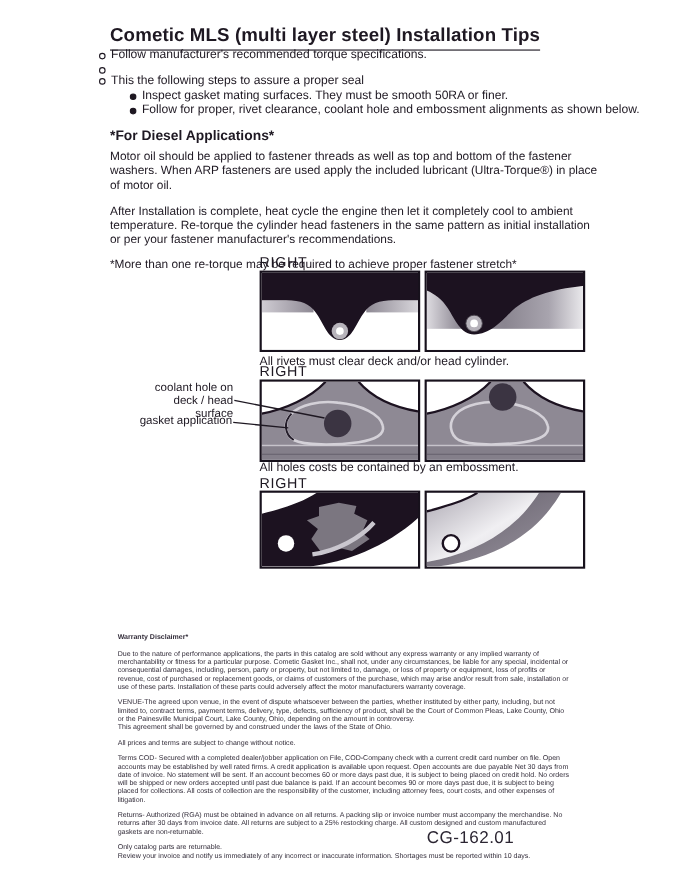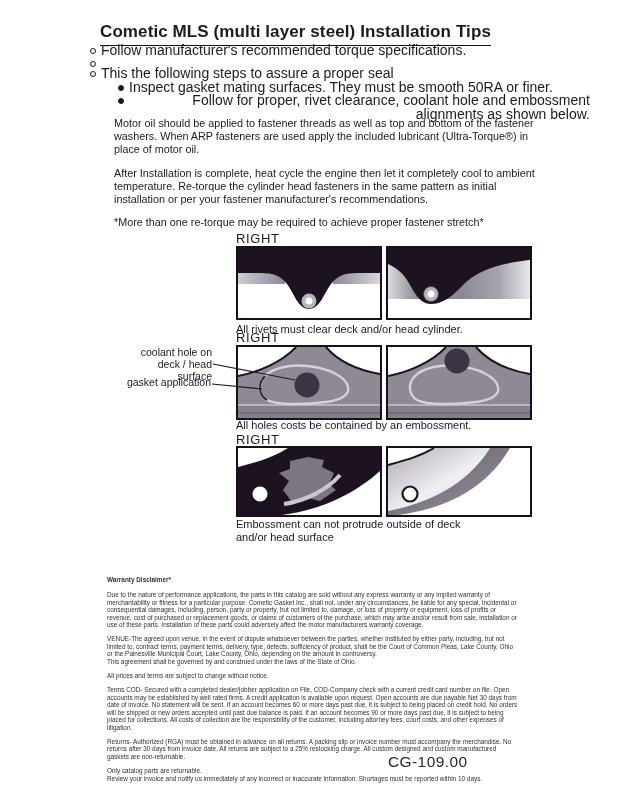--- a/index.html
+++ b/index.html
@@ -2,30 +2,30 @@
 <html><head>
 <meta charset="utf-8">
 <style>
   html,body{margin:0;padding:0;background:#fff;}
   .page{position:relative;width:618px;height:800px;background:#ffffff;overflow:hidden;
         font-family:"Liberation Sans", sans-serif;color:#1e1822;}
   
   .title{position:absolute;left:100px;top:22px;font-size:17px;font-weight:bold;
          border-bottom:1.6px solid #17111c;padding-bottom:3px;letter-spacing:.1px;}
   
-  .bullets{position:absolute;left:90px;top:44px;width:500px;font-size:14px;line-height:13.4px;text-align:right;}
+  .bullets{position:absolute;left:90px;top:44px;width:500px;font-size:11px;line-height:13.4px;}
   .brow{display:flex;align-items:flex-start;}
   .bmark{flex:0 0 auto;width:4px;height:4px;border:1px solid #1e1822;border-radius:50%;
          margin:4px 5px 0 0;}
   .bmark.filled{background:#1e1822;}
   .sub{margin-left:28px;}
   
   .diesel{position:absolute;left:100px;top:117px;width:448px;font-size:10.8px;line-height:13.2px;}
   .diesel h2{font-size:12.6px;font-weight:bold;margin:0 0 6px 0;}
-  .diesel p{margin:0 0 10px 14px;}
+  .diesel p{margin:0 0 10px 0;}
   
   .figrow{position:absolute;left:236px;width:300px;}
   .flabel{position:absolute;top:0;width:142px;text-align:left;font-size:13px;
           font-weight:500;letter-spacing:.6px;}
   .flabel.wrong{left:156px;margin-top:36px;} .flabel.right{left:0;}
   .dbox{position:absolute;border:2.5px solid #17111c;background:#fff;box-sizing:content-box;}
   .dbox svg{display:block;}
   .dbox.l{left:0;} .dbox.r{left:150px;}
   .fcap{position:absolute;left:0;font-size:11px;font-weight:500;line-height:12.8px;}
   
@@ -65,20 +65,21 @@
       <span class="bmark filled"></span>
       <span>Inspect gasket mating surfaces.  They must be smooth 50RA or finer.</span>
     </div>
     <div class="brow sub">
       <span class="bmark filled"></span>
       <span>Follow for proper, rivet clearance, coolant hole and embossment alignments as shown below.</span>
     </div>
   </div>
 
   <div class="diesel">
+    <h2>*For Diesel Applications*</h2>
     <p>Motor oil should be applied to fastener threads as well as top and bottom of the fastener washers. When ARP fasteners are used apply the included lubricant (Ultra-Torque®) in place of motor oil.</p>
     <p>After Installation is complete, heat cycle the engine then let it completely cool to ambient temperature. Re-torque the cylinder head fasteners in the same pattern as initial installation or per your fastener manufacturer's recommendations.</p>
     <p>*More than one re-torque may be required to achieve proper fastener stretch*</p>
   </div>
 
   <div class="figrow" style="top:231px;height:110px;">
     <span class="flabel right">RIGHT</span>
     <span class="flabel wrong">WRONG</span>
     <div class="dbox l" style="top:15px;width:142px;height:70px;">
       <svg width="142" height="70" viewBox="0 0 142 70">
@@ -189,30 +190,29 @@
             <stop offset="0" stop-color="#5f5965"></stop>
               <stop offset="1" stop-color="#9a95a0"></stop>
           </linearGradient>
         </defs>
         <path d="M46,0 H102 C82,32 48,54 0,63 V17 C18,12 33,8 46,0 Z" fill="url(#g3a)"></path>
         <path d="M102,0 H122 C100,38 62,60 10,67 H0 V63 C48,54 82,32 102,0 Z" fill="url(#g3b)"></path>
         <path d="M46,0 C33,8 18,12 0,17" fill="none" stroke="#1c1220" stroke-width="2"></path>
         <circle cx="22" cy="46" r="7.5" fill="#ffffff" stroke="#1c1220" stroke-width="2.2"></circle>
       </svg>
     </div>
-    <div class="fcap" style="top:86px;width:245px;">Embossment can not protrude outside of deck and/or head surface</div>
   </div>
 
   <div class="fineprint">
     <div class="fph">Warranty Disclaimer*</div>
     <p>Due to the nature of performance applications, the parts in this catalog are sold without any express warranty or any implied warranty of merchantability or fitness for a particular purpose.  Cometic Gasket Inc., shall not, under any circumstances, be liable for any special, incidental or consequential damages, including, person, party or property, but not limited to, damage, or loss of property or equipment, loss of profits or revenue, cost of purchased or replacement goods, or claims of customers of the purchase, which may arise and/or result from sale, installation or use of these parts.  Installation of these parts could adversely affect the motor manufacturers warranty coverage.</p>
     <p class="mb0">VENUE-The agreed upon venue, in the event of dispute whatsoever between the parties, whether instituted by either party, including, but not limited to, contract terms, payment terms, delivery, type, defects, sufficiency of product, shall be the Court of Common Pleas, Lake County, Ohio or the Painesville Municipal Court, Lake County, Ohio, depending on the amount in controversy.</p>
     <p>This agreement shall be governed by and construed under the laws of the State of Ohio.</p>
     <p>All prices and terms are subject to change without notice.</p>
     <p>Terms COD- Secured with a completed dealer/jobber application on File, COD-Company check with a current credit card number on file.  Open accounts may be established by well rated firms.  A credit application is available upon request.  Open accounts are due payable Net 30 days from date of invoice.  No statement will be sent.  If an account becomes 60 or more days past due, it is subject to being placed on credit hold.  No orders will be shipped or new orders accepted until past due balance is paid.  If an account becomes 90 or more days past due, it is subject to being placed for collections.  All costs of collection are the responsibility of the customer, including attorney fees, court costs, and other expenses of litigation.</p>
     <p>Returns- Authorized (RGA) must be obtained in advance on all returns.  A packing slip or invoice number must accompany the merchandise.  No returns after 30 days from invoice date.  All returns are subject to a 25% restocking charge.  All custom designed and custom manufactured gaskets are non-returnable.</p>
     <p class="mb0">Only catalog parts are returnable.</p>
     <p>Review your invoice and notify us immediately of any incorrect or inaccurate information.  Shortages must be reported within 10 days.</p>
   </div>
 
-  <div class="pagecode">CG-109.00</div>
+  <div class="pagecode">CG-162.01</div>
 
 </div>
 
 </body></html>

